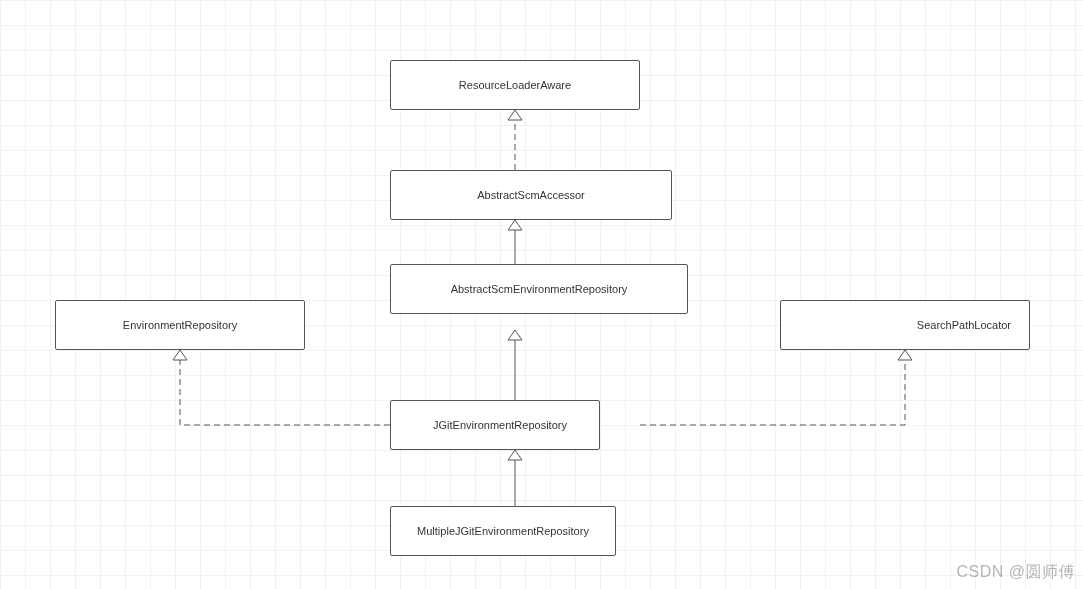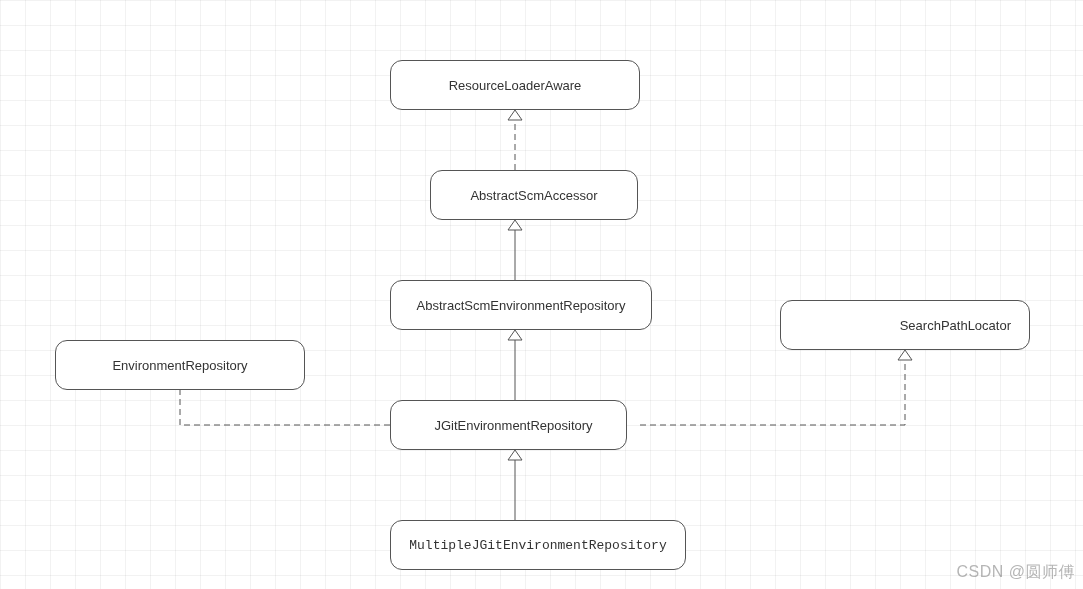--- a/index.html
+++ b/index.html
@@ -17,26 +17,26 @@
     inset: 0;
     background-image:
       linear-gradient(to right, rgba(0,0,0,0.05) 1px, transparent 1px),
       linear-gradient(to bottom, rgba(0,0,0,0.05) 1px, transparent 1px);
     background-size: 25px 25px;
     pointer-events: none;
   }
   .node {
     position: absolute;
     border: 1px solid #555;
-    border-radius: 12px;
+    border-radius: 2px;
     background: #ffffff;
     display: flex;
     align-items: center;
     justify-content: center;
-    font-size: 13px;
+    font-size: 11px;
     color: #333;
     height: 50px;
     box-sizing: border-box;
     padding: 0 18px;
     white-space: nowrap;
   }
   svg.connectors {
     position: absolute;
     inset: 0;
     pointer-events: none;
@@ -66,32 +66,32 @@
     <line x1="515" y1="520" x2="515" y2="460" stroke="#555" stroke-width="1"></line>
     <polygon points="180,350 173,360 187,360" fill="#ffffff" stroke="#555" stroke-width="1"></polygon>
     <polyline points="390,425 180,425 180,360" fill="none" stroke="#555" stroke-width="1" stroke-dasharray="6,4"></polyline>
     <polygon points="905,350 898,360 912,360" fill="#ffffff" stroke="#555" stroke-width="1"></polygon>
     <polyline points="640,425 905,425 905,360" fill="none" stroke="#555" stroke-width="1" stroke-dasharray="6,4"></polyline>
   </svg>
 
 <div class="node" id="node-resourceLoaderAware" style="left: 390px; top: 60px; width: 250px;">
   <span>ResourceLoaderAware</span>
 </div>
-<div class="node" id="node-abstractScmAccessor" style="left: 390px; top: 170px; width: 208px; margin-left: 40px;">
+<div class="node" id="node-abstractScmAccessor" style="left: 390px; top: 170px; width: 282px;">
   <span>AbstractScmAccessor</span>
 </div>
-<div class="node" id="node-abstractScmEnvironmentRepository" style="left: 390px; top: 280px; width: 262px;">
+<div class="node" id="node-abstractScmEnvironmentRepository" style="left: 390px; top: 264px; width: 298px;">
   <span>AbstractScmEnvironmentRepository</span>
 </div>
-<div class="node" id="node-jgitEnvironmentRepository" style="left: 390px; top: 400px; width: 237px; padding-left: 28px;">
+<div class="node" id="node-jgitEnvironmentRepository" style="left: 390px; top: 400px; width: 210px; padding-left: 28px;">
   <span>JGitEnvironmentRepository</span>
 </div>
-<div class="node" id="node-multipleJgitEnvironmentRepository" style="left: 390px; top: 520px; width: 296px; font-family: Liberation Mono, monospace;">
+<div class="node" id="node-multipleJgitEnvironmentRepository" style="left: 390px; top: 506px; width: 226px;">
   <span>MultipleJGitEnvironmentRepository</span>
 </div>
-<div class="node" id="node-environmentRepository" style="left: 55px; top: 300px; width: 250px; margin-top: 40px;">
+<div class="node" id="node-environmentRepository" style="left: 55px; top: 300px; width: 250px;">
   <span>EnvironmentRepository</span>
 </div>
 <div class="node" id="node-searchPathLocator" style="left: 780px; top: 300px; width: 250px; justify-content: flex-end;">
   <span>SearchPathLocator</span>
 </div>
 
 <div class="watermark">CSDN @圆师傅</div>
 
 </body></html>

